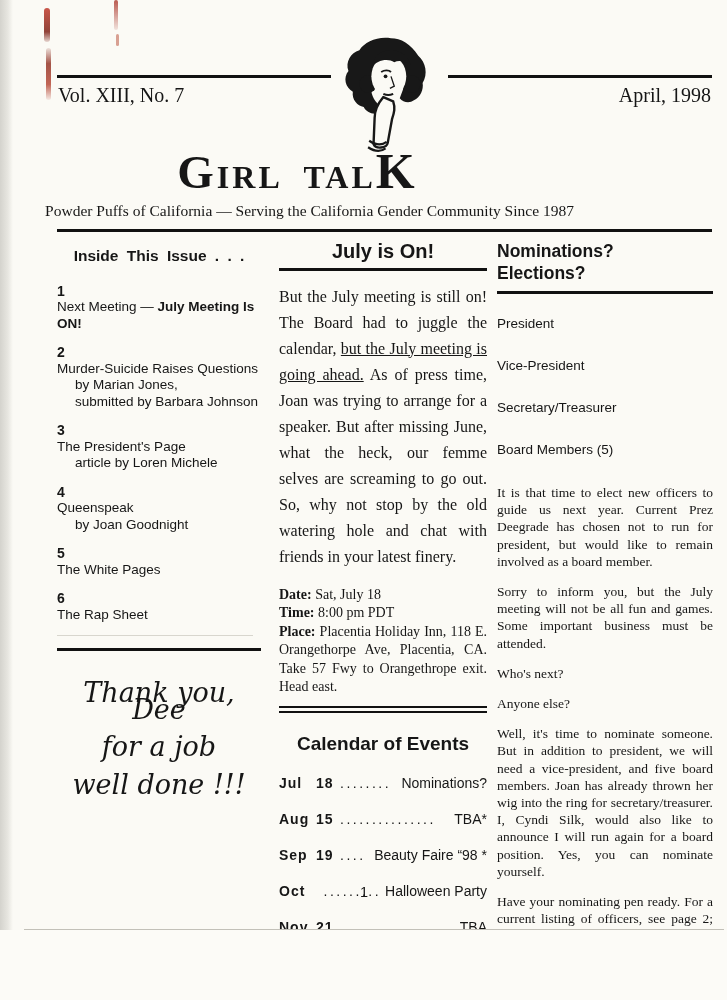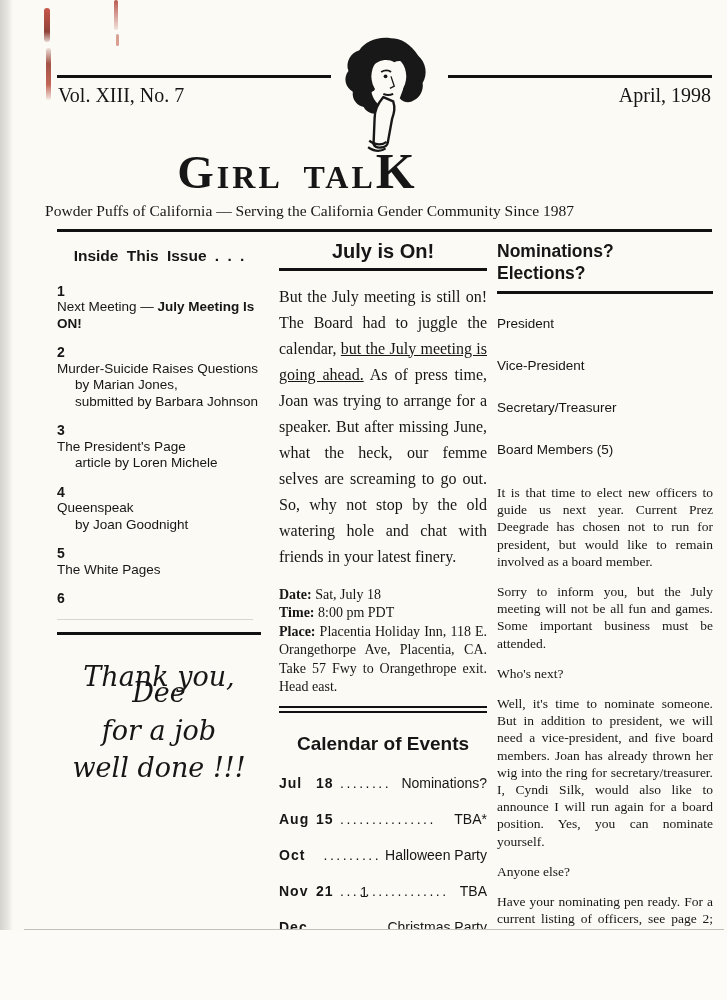--- a/index.html
+++ b/index.html
@@ -147,20 +147,21 @@
       <div class="toc-credit">by Joan Goodnight</div>
     </div>
 
     <div class="toc-item">
       <div class="toc-num">5</div>
       <div class="toc-title">The White Pages</div>
     </div>
 
     <div class="toc-item">
       <div class="toc-num">6</div>
+      <div class="toc-title">The Rap Sheet</div>
     </div>
 
     <div class="left-smudge"></div>
     <div class="left-rule"></div>
 
     <div class="thanks">
       <div class="thanks-line">Thank you, Dee</div>
       <div class="thanks-line">for a job</div>
       <div class="thanks-line">well done !!!</div>
     </div>
@@ -186,20 +187,26 @@
       <span class="cal-m">Jul</span>
         <span class="cal-d">18</span>
         <span class="cal-dots">........</span>
         <span class="cal-ev">Nominations?</span>
     </div>
     <div class="cal-row">
       <span class="cal-m">Aug</span>
         <span class="cal-d">15</span>
         <span class="cal-dots">...............</span>
         <span class="cal-ev">TBA*</span>
+    </div>
+    <div class="cal-row">
+      <span class="cal-m">Sep</span>
+        <span class="cal-d">19</span>
+        <span class="cal-dots">....</span>
+        <span class="cal-ev">Beauty Faire “98 *</span>
     </div>
     <div class="cal-row">
       <span class="cal-m">Oct</span>
         <span class="cal-d"></span>
         <span class="cal-dots">.........</span>
         <span class="cal-ev">Halloween Party</span>
     </div>
     <div class="cal-row">
       <span class="cal-m">Nov</span>
         <span class="cal-d">21</span>
@@ -226,21 +233,21 @@
     <div class="positions">
       <div class="position">President</div>
       <div class="position">Vice-President</div>
       <div class="position">Secretary/Treasurer</div>
       <div class="position">Board Members (5)</div>
     </div>
 
     <p class="rp justify">It is that time to elect new officers to guide us next year.  Current Prez Deegrade has chosen not to run for president, but would like to remain involved as a board member.</p>
     <p class="rp justify">Sorry to inform you, but the July meeting will not be all fun and games. Some important business must be attended.</p>
     <p class="rp">Who's next?</p>
+    <p class="rp">Anyone else?</p>
     <p class="rp justify">Well, it's time to nominate someone. But in addition to president, we will need a vice-president, and five board members. Joan has already thrown her wig into the ring for secretary/treasurer. I, Cyndi Silk, would also like to announce I will run again for a board position.  Yes, you can nominate yourself.</p>
-    <p class="rp">Anyone else?</p>
     <p class="rp justify">Have your nominating pen ready.  For a current listing of officers, see page 2; left-hand column.</p>
   </div>
 
   <div class="page-number">1</div>
   <div class="bottom-edge"></div>
   <div class="below-edge"></div>
 </div>
 
 </body></html>

